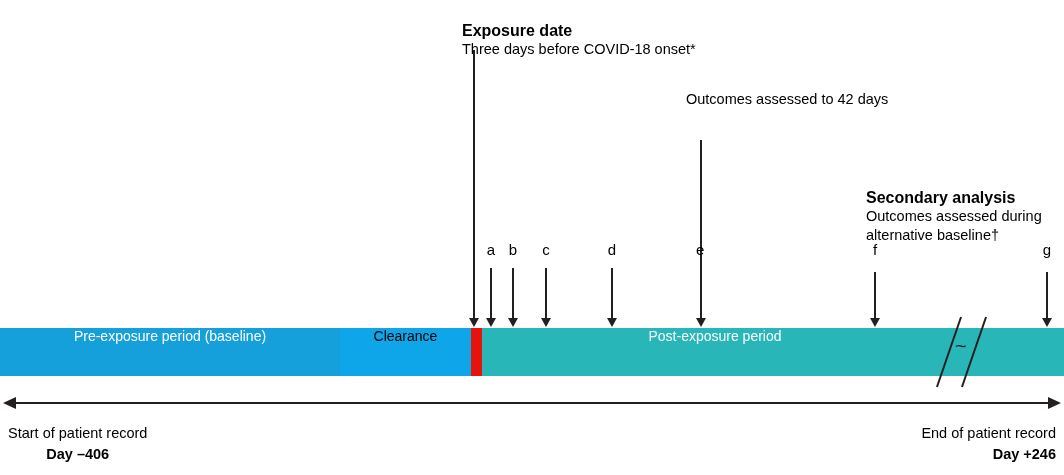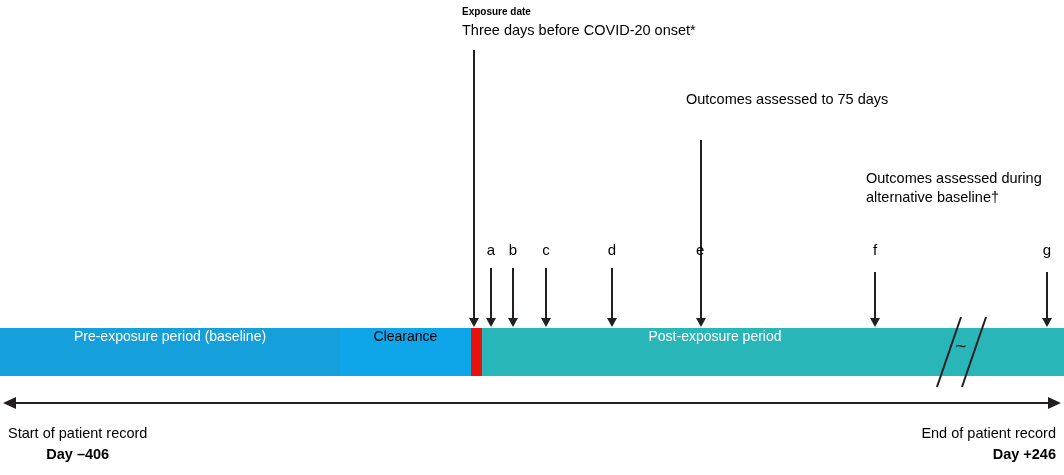--- a/index.html
+++ b/index.html
@@ -14,23 +14,24 @@
     background: #ffffff;
     font-family: "Liberation Sans", sans-serif;
     color: #000000;
     overflow: hidden;
   }
 
   
   .callout { position: absolute; }
   .callout .c-title {
     font-weight: bold;
-    font-size: 10px;
+    font-size: 16px;
     line-height: 19px;
     white-space: nowrap;
+    margin-top: 19px;
   }
   .callout .c-sub {
     font-weight: normal;
     font-size: 14.5px;
     line-height: 19px;
     white-space: nowrap;
   }
 
   #callout-exposure { left: 462px; top: 2px; }
   #callout-primary  { left: 686px; top: 90px; }
@@ -131,28 +132,29 @@
   #endcap-start { left: 8px; top: 423px; text-align: center; }
   #endcap-end   { left: 804px; top: 423px; width: 252px; text-align: right; }
 </style>
 </head>
 <body>
 
 <div id="stage">
 
   <div class="callout" id="callout-exposure">
     <div class="c-title">Exposure date</div>
-    <div class="c-sub">Three days before COVID-20 onset*</div>
+    <div class="c-sub">Three days before COVID-18 onset*</div>
   </div>
 
   <div class="callout" id="callout-primary">
-    <div class="c-sub">Outcomes assessed to 75 days</div>
+    <div class="c-sub">Outcomes assessed to 42 days</div>
   </div>
 
   <div class="callout" id="callout-secondary">
+    <div class="c-title">Secondary analysis</div>
     <div class="c-sub">Outcomes assessed during</div>
     <div class="c-sub">alternative baseline†</div>
   </div>
 
   <div class="vline" style="left:473px; top:50px; height:270px;"></div>
   <div class="vhead" style="left:469px; top:318px;"></div>
 
   <div class="vline" style="left:700px; top:140px; height:180px;"></div>
   <div class="vhead" style="left:696px; top:318px;"></div>
 

